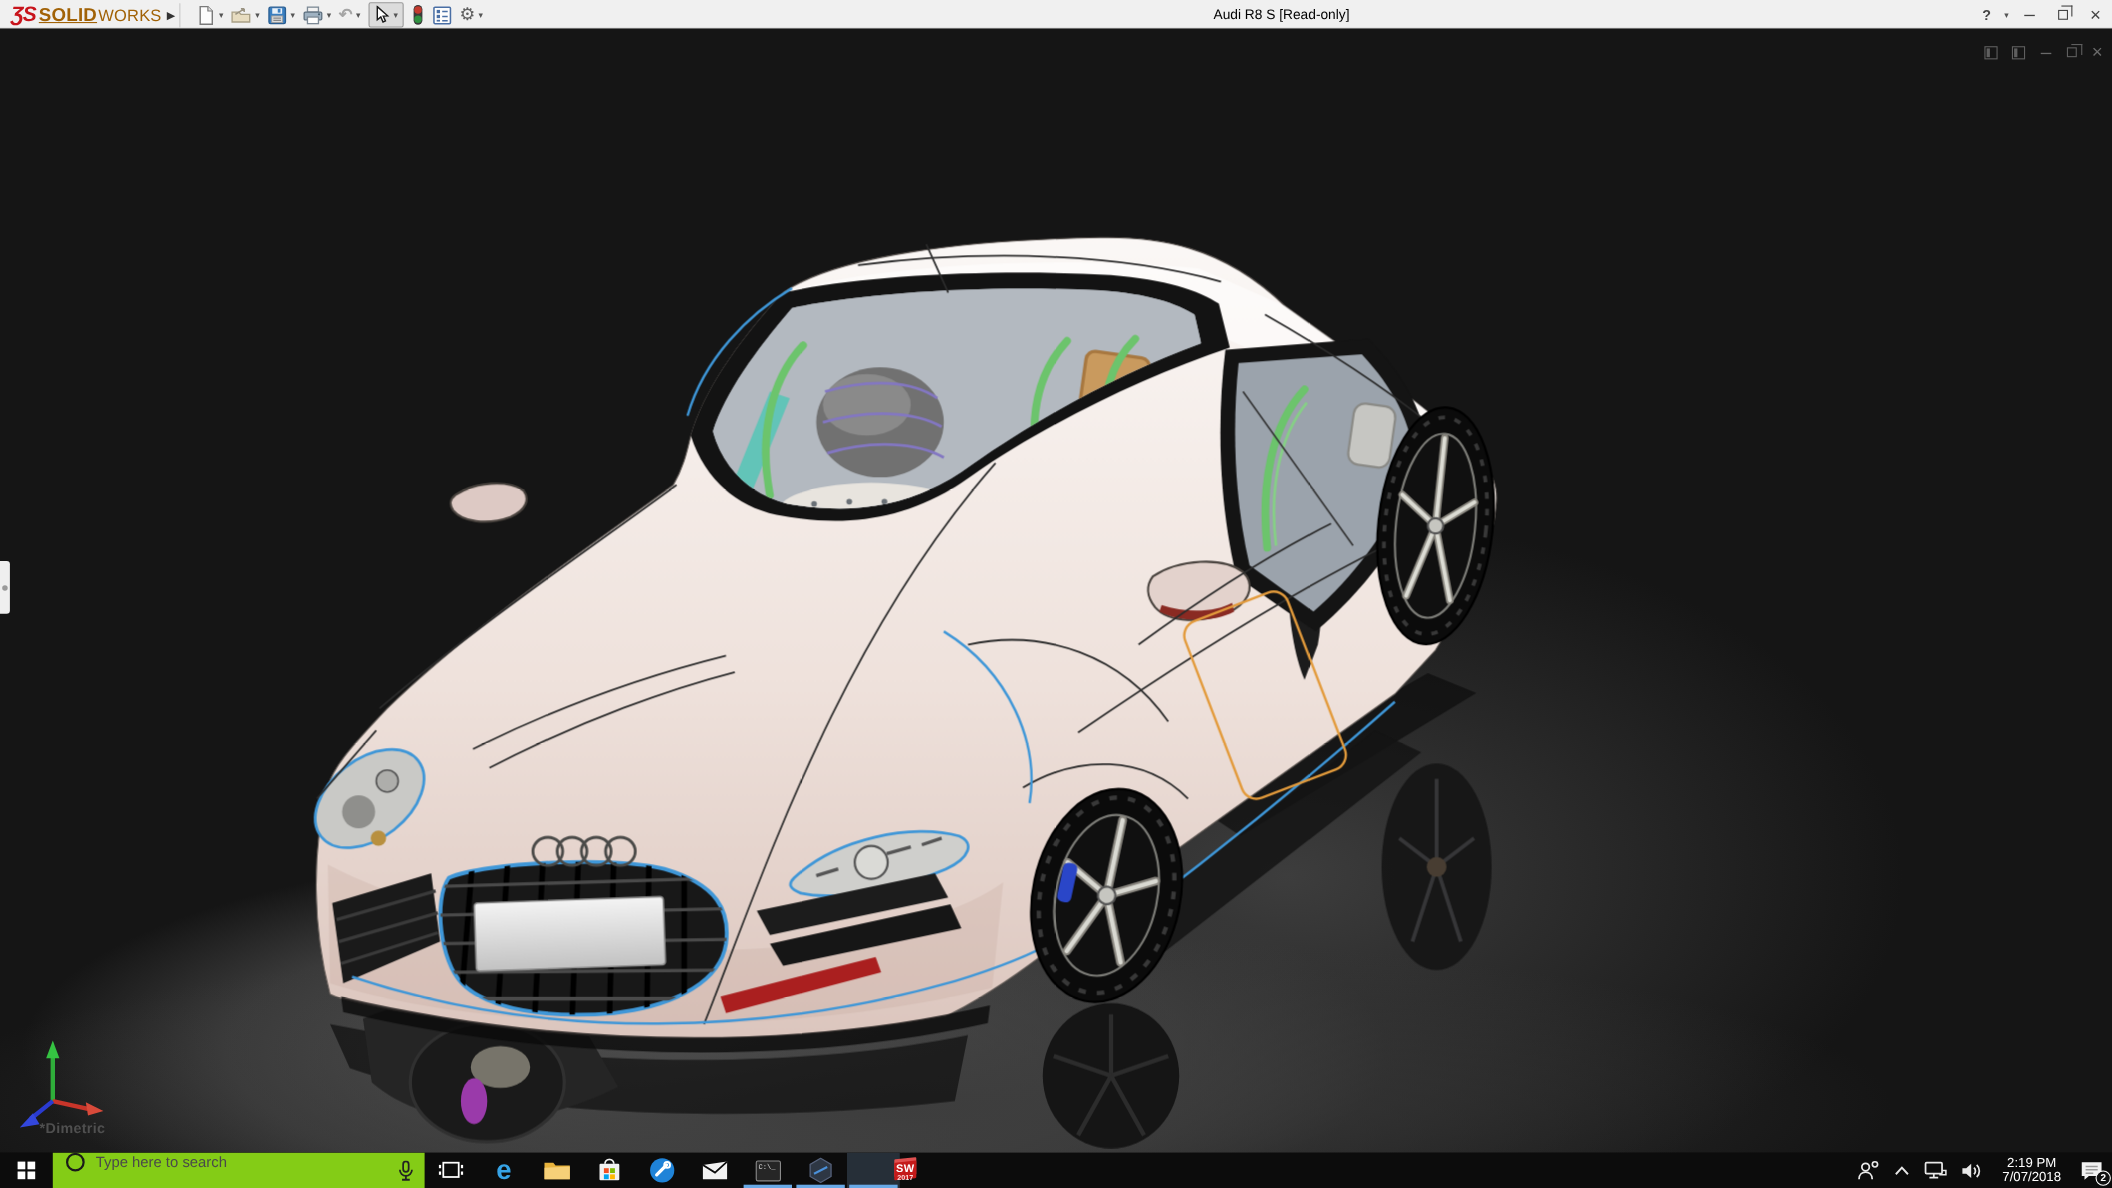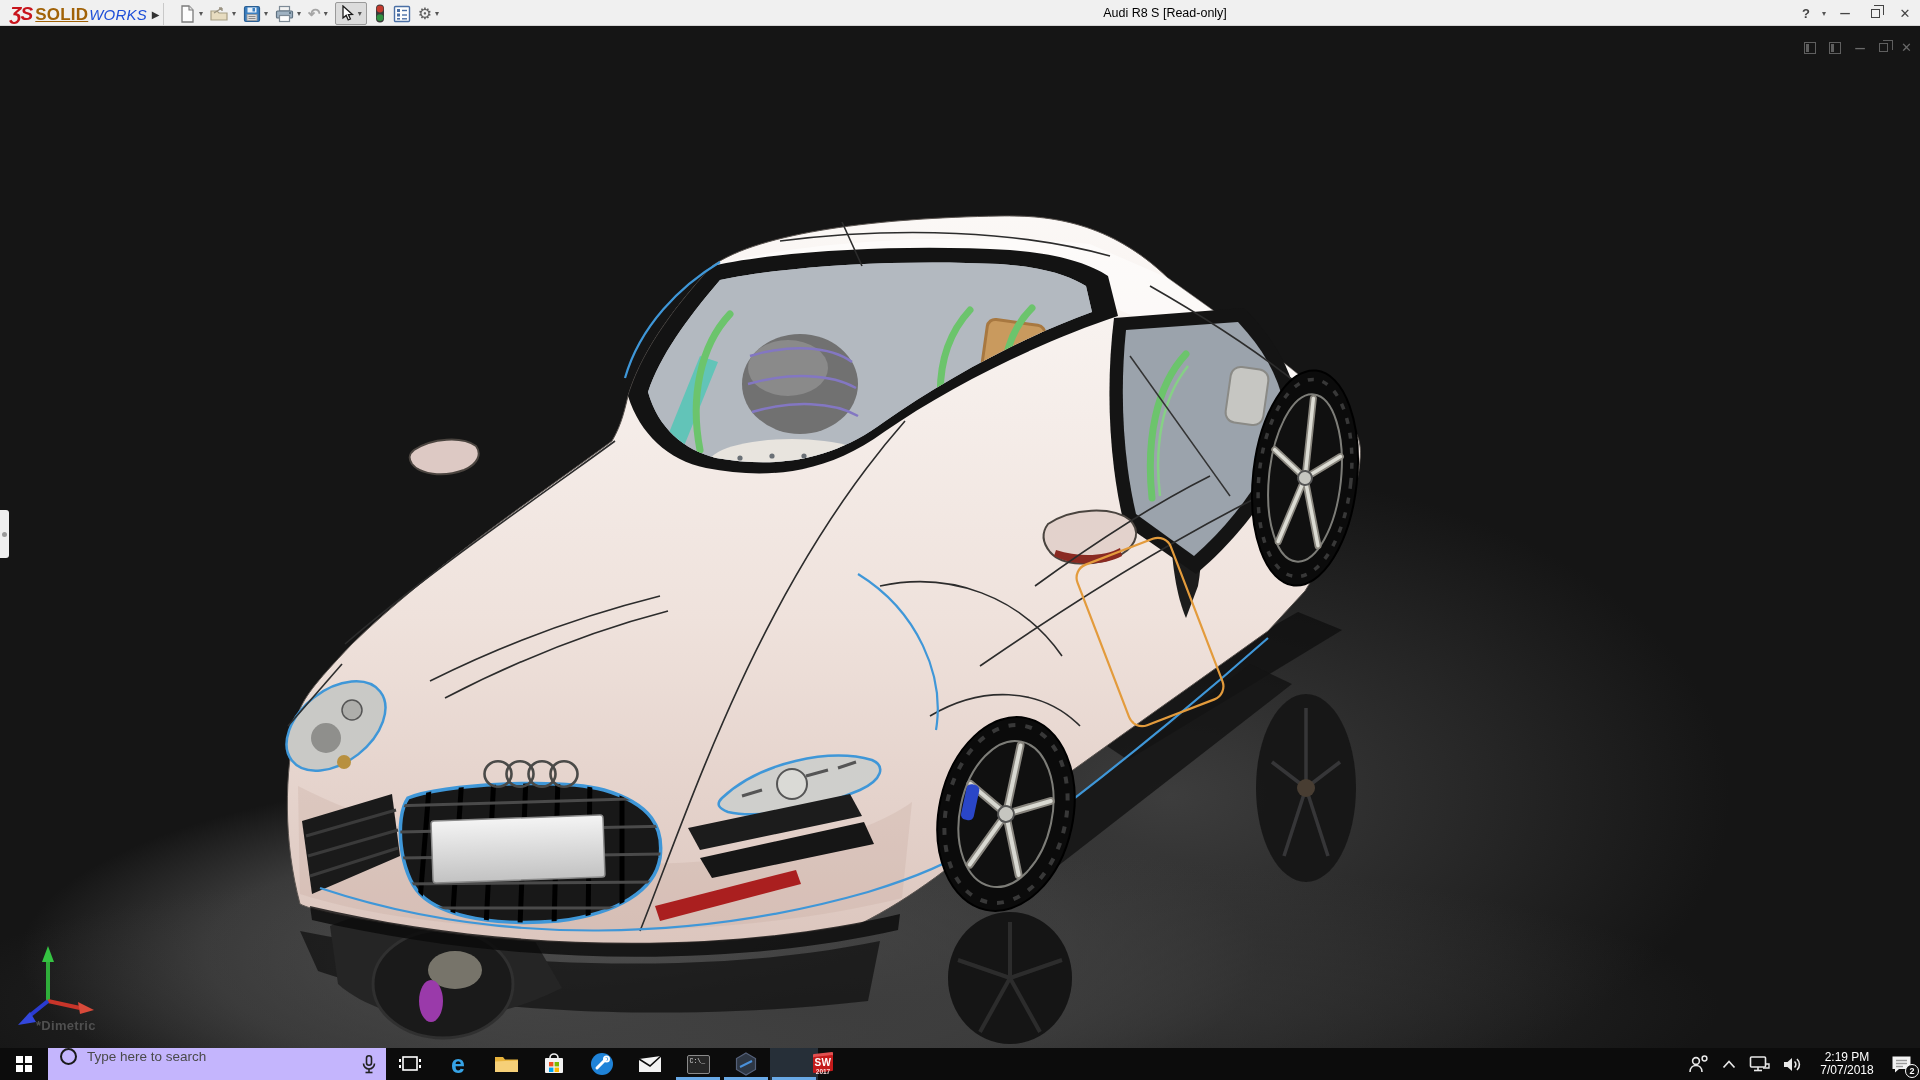--- a/index.html
+++ b/index.html
@@ -5,21 +5,21 @@
   * { margin:0; padding:0; box-sizing:border-box; }
   html,body { width:1920px; height:1080px; overflow:hidden; background:#000;
               font-family:"Liberation Sans", sans-serif; }
 
   
   .titlebar { position:relative; width:1920px; height:26px; background:#f0f0f0;
               border-bottom:1px solid #d6d6d6; display:flex; align-items:flex-end; }
   .brand { display:flex; align-items:baseline; gap:3px; padding-left:10px; width:148px; }
   .brand-glyph { font-style:italic; font-weight:800; font-size:19px; color:#c8141c; letter-spacing:-1px; }
   .brand-bold  { font-weight:800; font-size:17px; color:#a16207; letter-spacing:.2px;text-decoration:underline; }
-  .brand-light { font-weight:400; font-size:15px; color:#1d4ed8; letter-spacing:.2px; margin-left:-2px;font-style:italic; }
+  .brand-light { font-weight:400; font-size:15px; color:#a16207; letter-spacing:.2px; margin-left:-2px; }
   .flyout { width:16px; height:22px; display:flex; align-items:center; justify-content:center;
             font-size:10px; color:#333; border-right:1px solid #c9c9c9; margin-right:14px; cursor:pointer; }
   .tools { display:flex; align-items:center; gap:7px; }
   .tool { display:flex; align-items:center; gap:3px; }
   .tool svg { display:block; }
   .caret { font-size:8px; color:#555; line-height:1; }
   .tool.select { background:#dcdcdc; border:1px solid #9a9a9a; border-radius:2px; padding:2px 4px; }
   .glyph-tool { font-size:16px; color:#5f5f5f; line-height:1; }
   .undo-glyph { font-size:15px; color:#a5a5a5; font-weight:700; line-height:1; }
   .doc-title { position:absolute; left:1040px; top:0; width:250px; height:26px; line-height:26px;
@@ -51,21 +51,21 @@
   .panel-tab::after { content:""; position:absolute; left:2px; top:22px; width:5px; height:5px;
                       border-radius:50%; background:#9a9a9a; }
   .orientation { position:absolute; left:16px; top:992px; font-size:13px; font-weight:700;
                  color:#4f4f4f; letter-spacing:.3px; z-index:5;margin-left:20px; }
 
   
   .taskbar { position:relative; width:1920px; height:32px; background:#0c0c0c; display:flex; align-items:stretch; }
   .start { width:48px; display:flex; align-items:center; justify-content:center; cursor:pointer; }
   .winlogo { display:grid; grid-template-columns:7px 7px; grid-template-rows:7px 7px; gap:1.5px; }
   .winlogo span { background:#fff; }
-  .searchbox { width:338px; background:#c4b5fd; display:flex; align-items:center; gap:10px;
+  .searchbox { width:338px; background:#84cc16; display:flex; align-items:center; gap:10px;
                padding:0 10px 16px 12px; cursor:text; position:relative; }
   .cortana-ring { width:17px; height:17px; border:2.5px solid #1a1a1a; border-radius:50%; flex:none; }
   .searchbox input { border:none; outline:none; background:transparent; font-size:13.5px; color:#444;
                      font-family:"Liberation Sans", sans-serif; width:250px; }
   .searchbox input::placeholder { color:#4a4a4a; opacity:1; }
   .mic { position:absolute; right:10px; top:7px; }
   .apps { display:flex; }
   .appslot { width:48px; display:flex; align-items:center; justify-content:center; position:relative; cursor:pointer; }
   .appslot.running::after { content:""; position:absolute; left:2px; right:2px; bottom:0; height:3px; background:#69a9e6; }
   .appslot.active { background:#262f38;padding-left:41px; }

